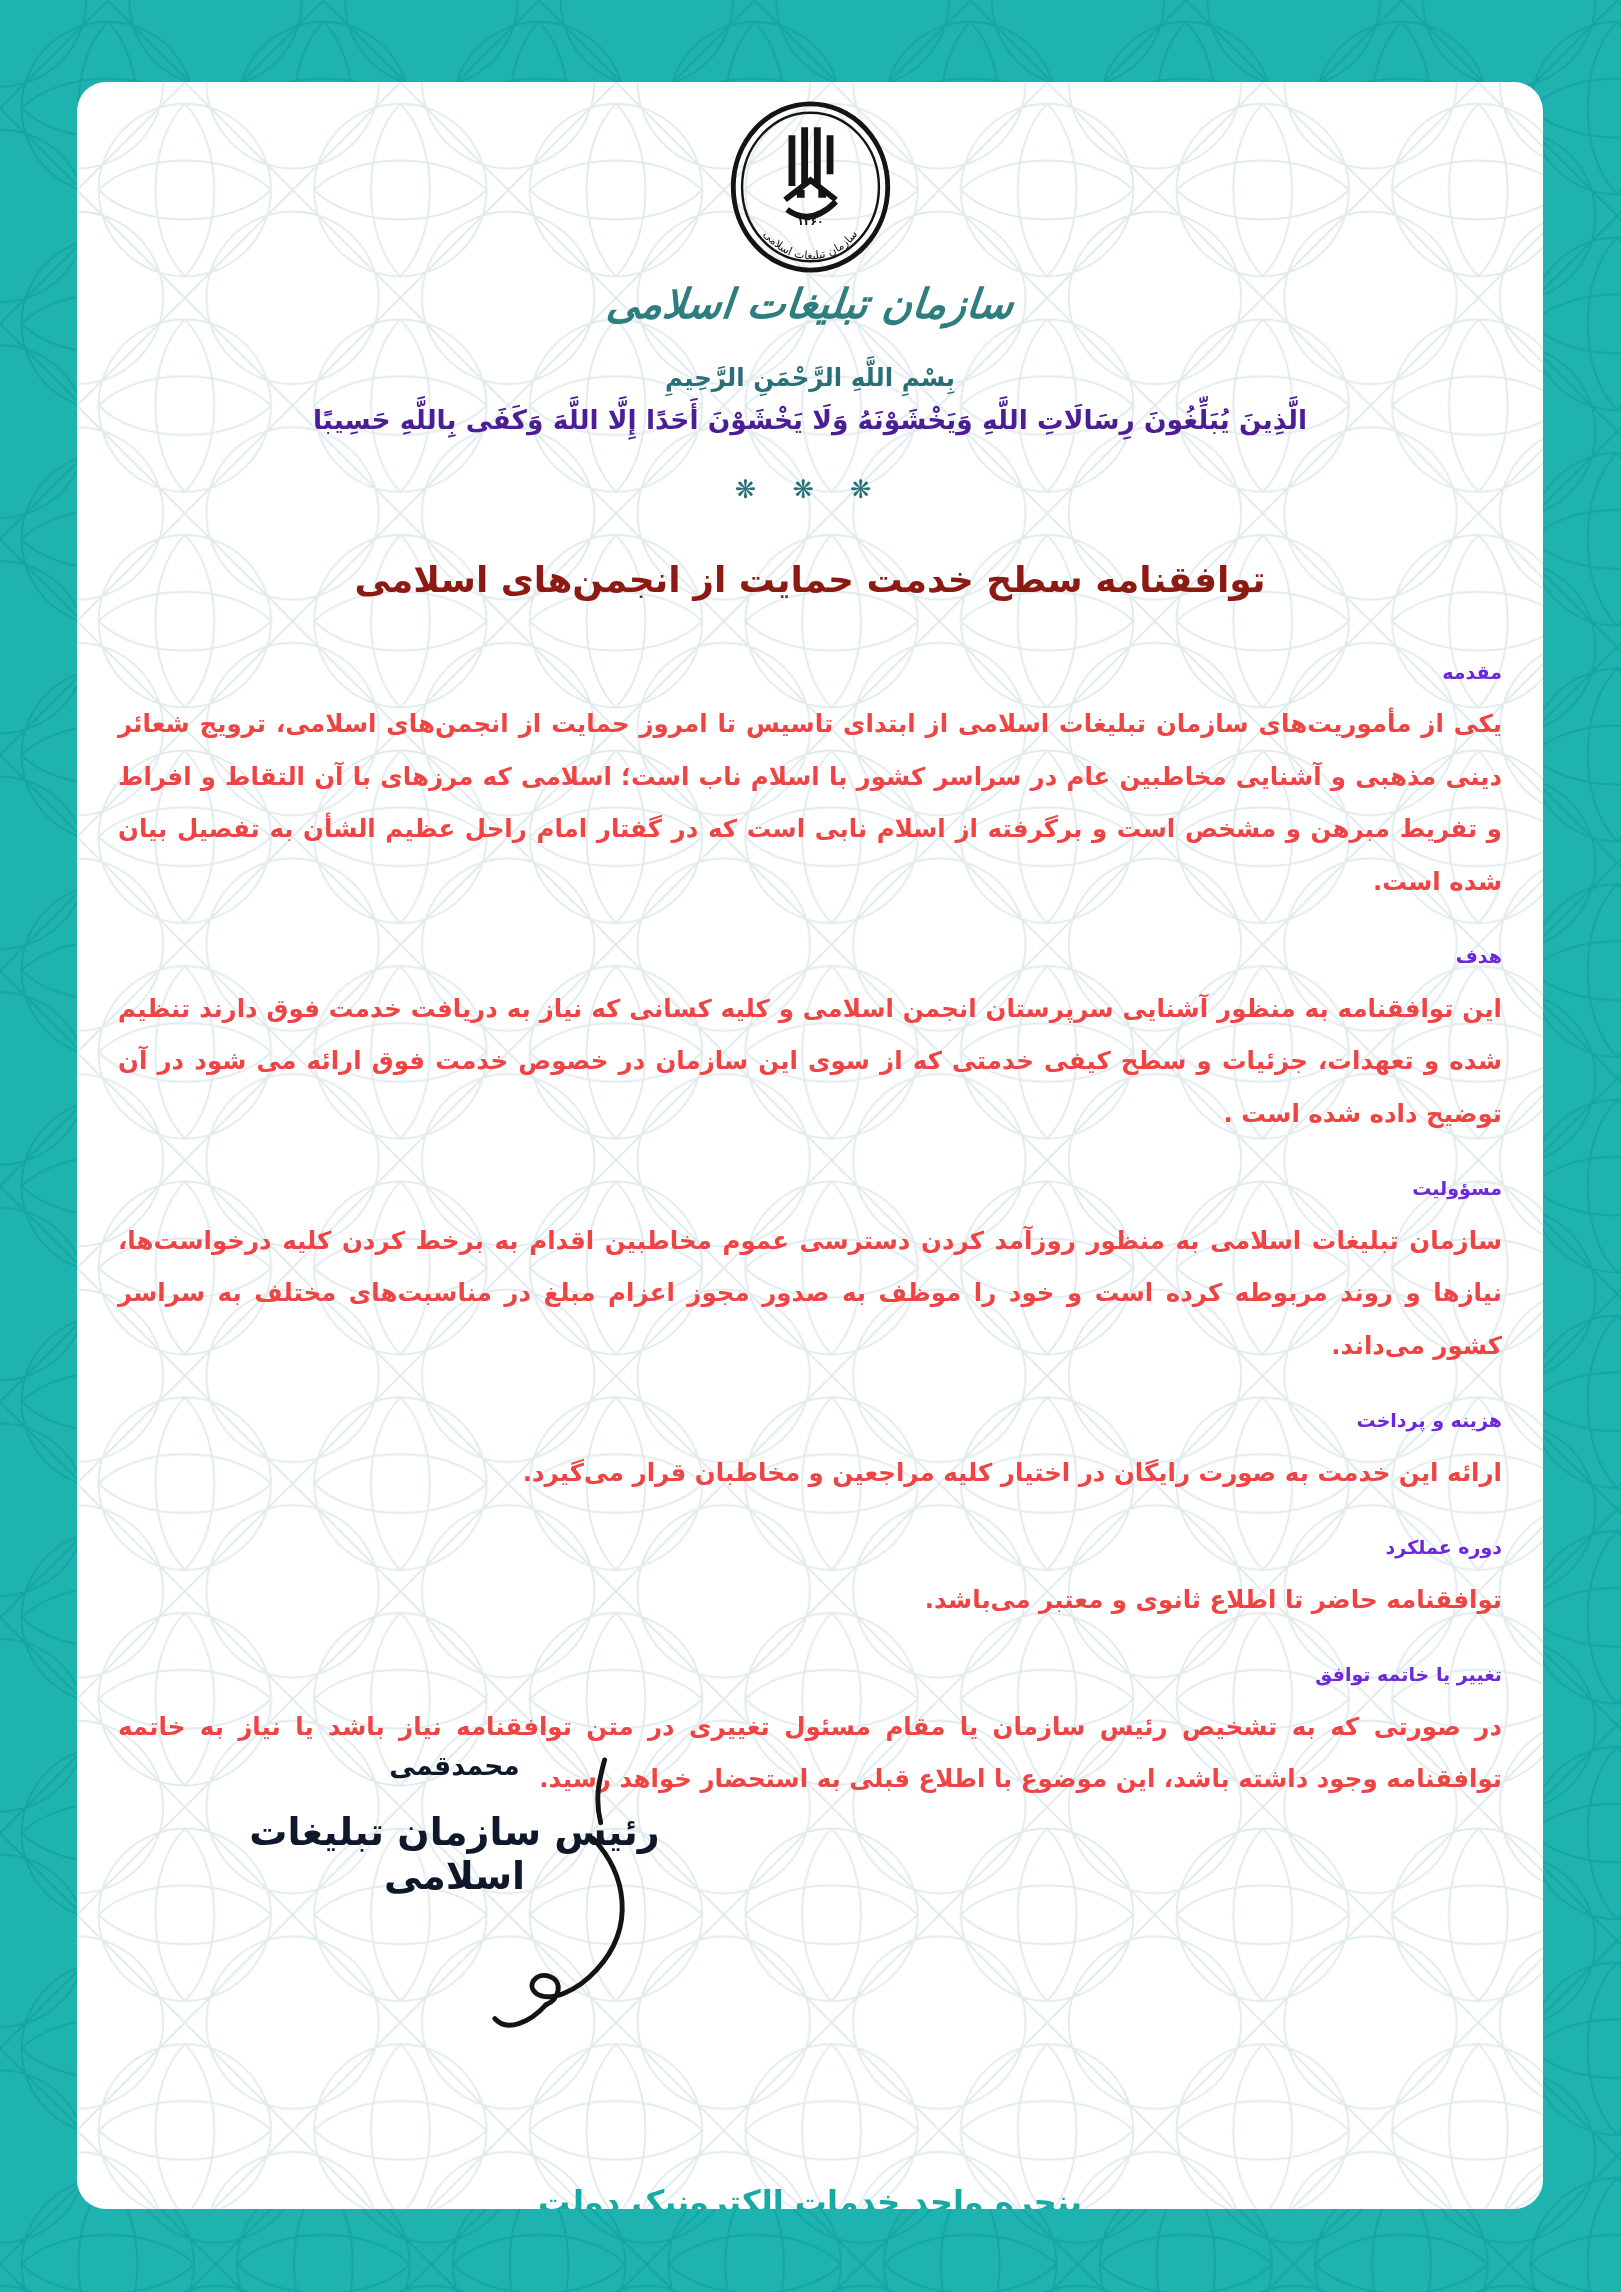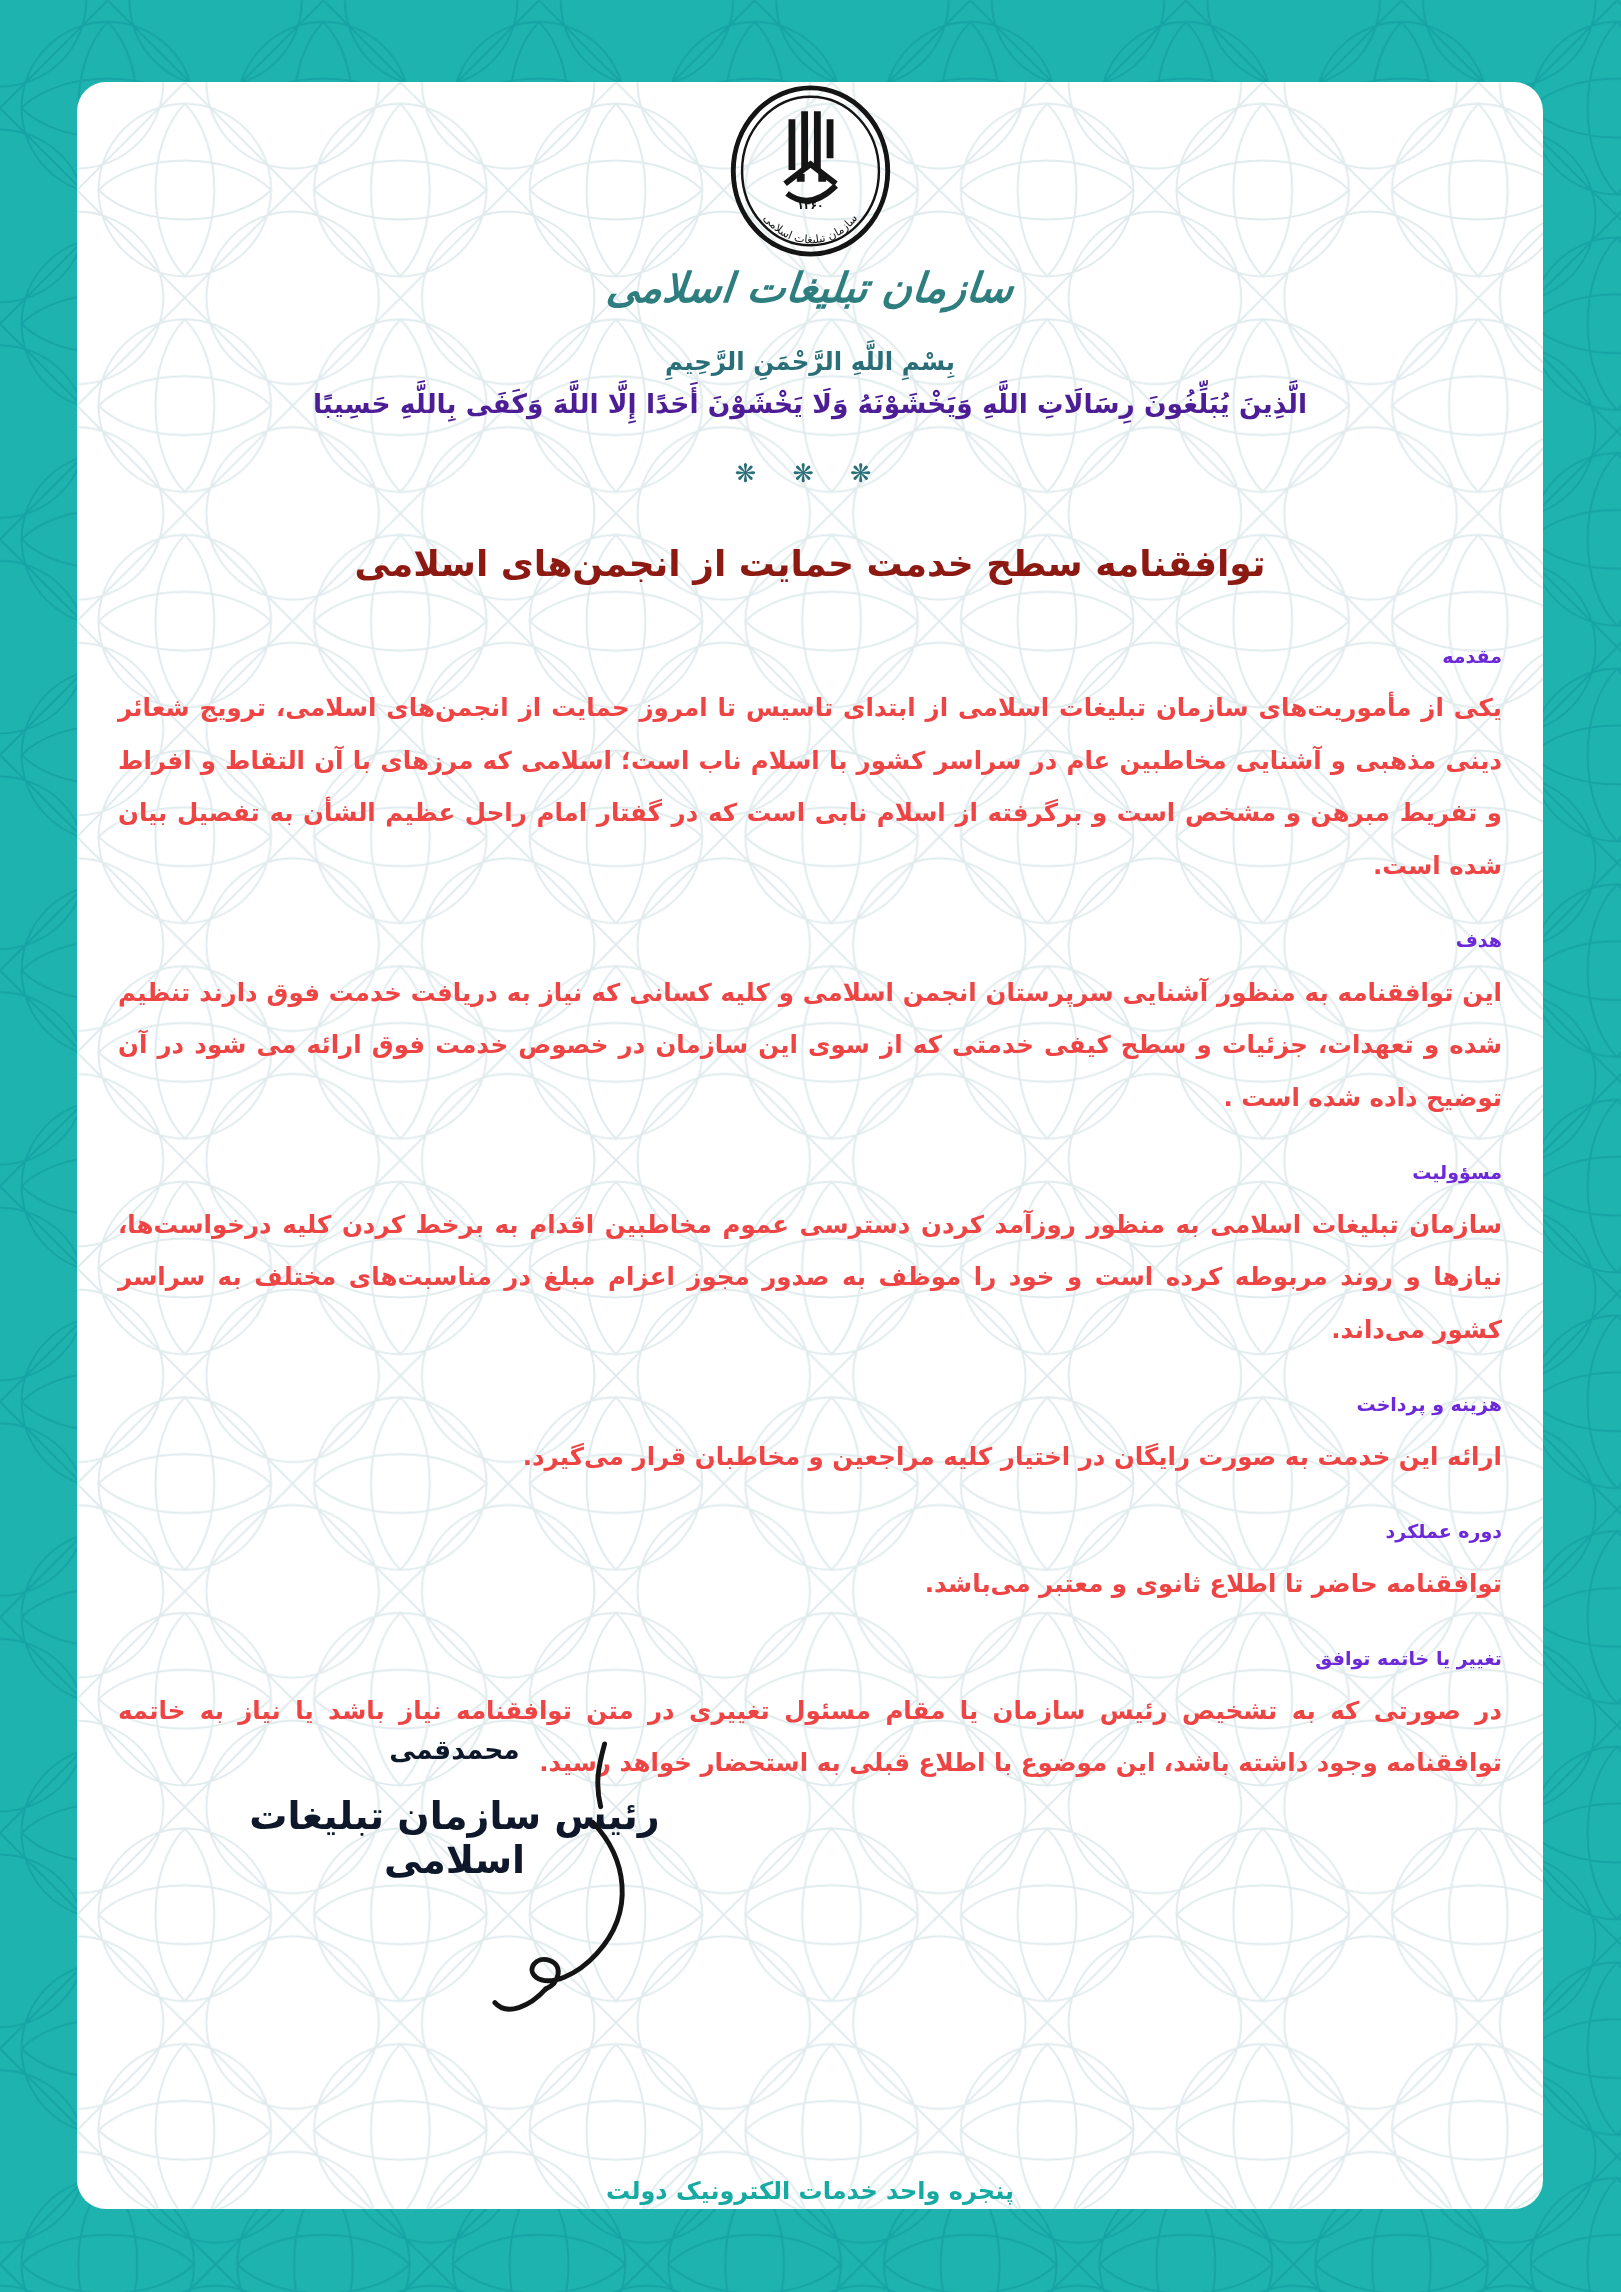--- a/index.html
+++ b/index.html
@@ -34,20 +34,21 @@
     z-index: 0;
   }
   .content {
     position: relative;
     z-index: 1;
     width: 100%;
     height: 100%;
     direction: rtl;
     text-align: center;
     padding-top: 2px;
+    margin-top: 16px;
   }
 
   .logo-wrap { text-align: center; }
   .emblem-svg { display: inline-block; }
 
   .calligraphy {
     margin-top: 2px;
     font-size: 41px;
     font-weight: bold;
     font-style: italic;
@@ -117,21 +118,21 @@
     left: 410px;
     top: 1654px;
     z-index: 2;
   }
 
   .footer-band {
     position: absolute;
     left: 0; bottom: 3.9px;
     width: 100%;
     text-align: center;
-    font-size: 24px;
+    font-size: 32px;
     font-weight: bold;
     color: #17aaa2;
   }
 </style>
 </head>
 <body>
 
 <div class="page">
 
   <svg class="border-pattern-svg" width="1621" height="2293" viewBox="0 0 1654 2339">

